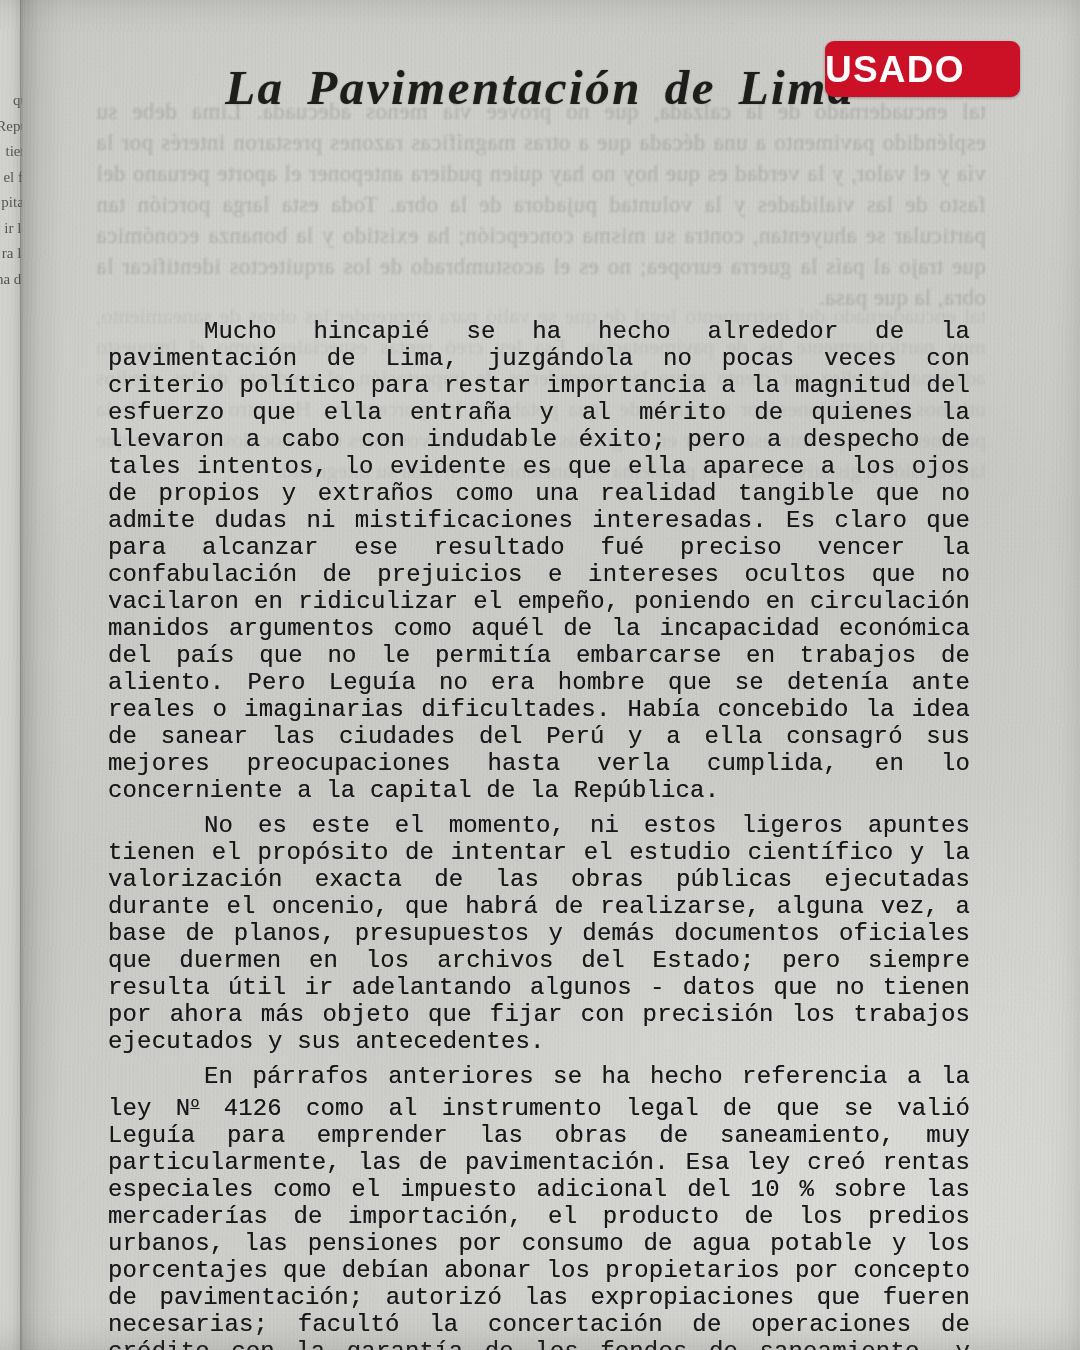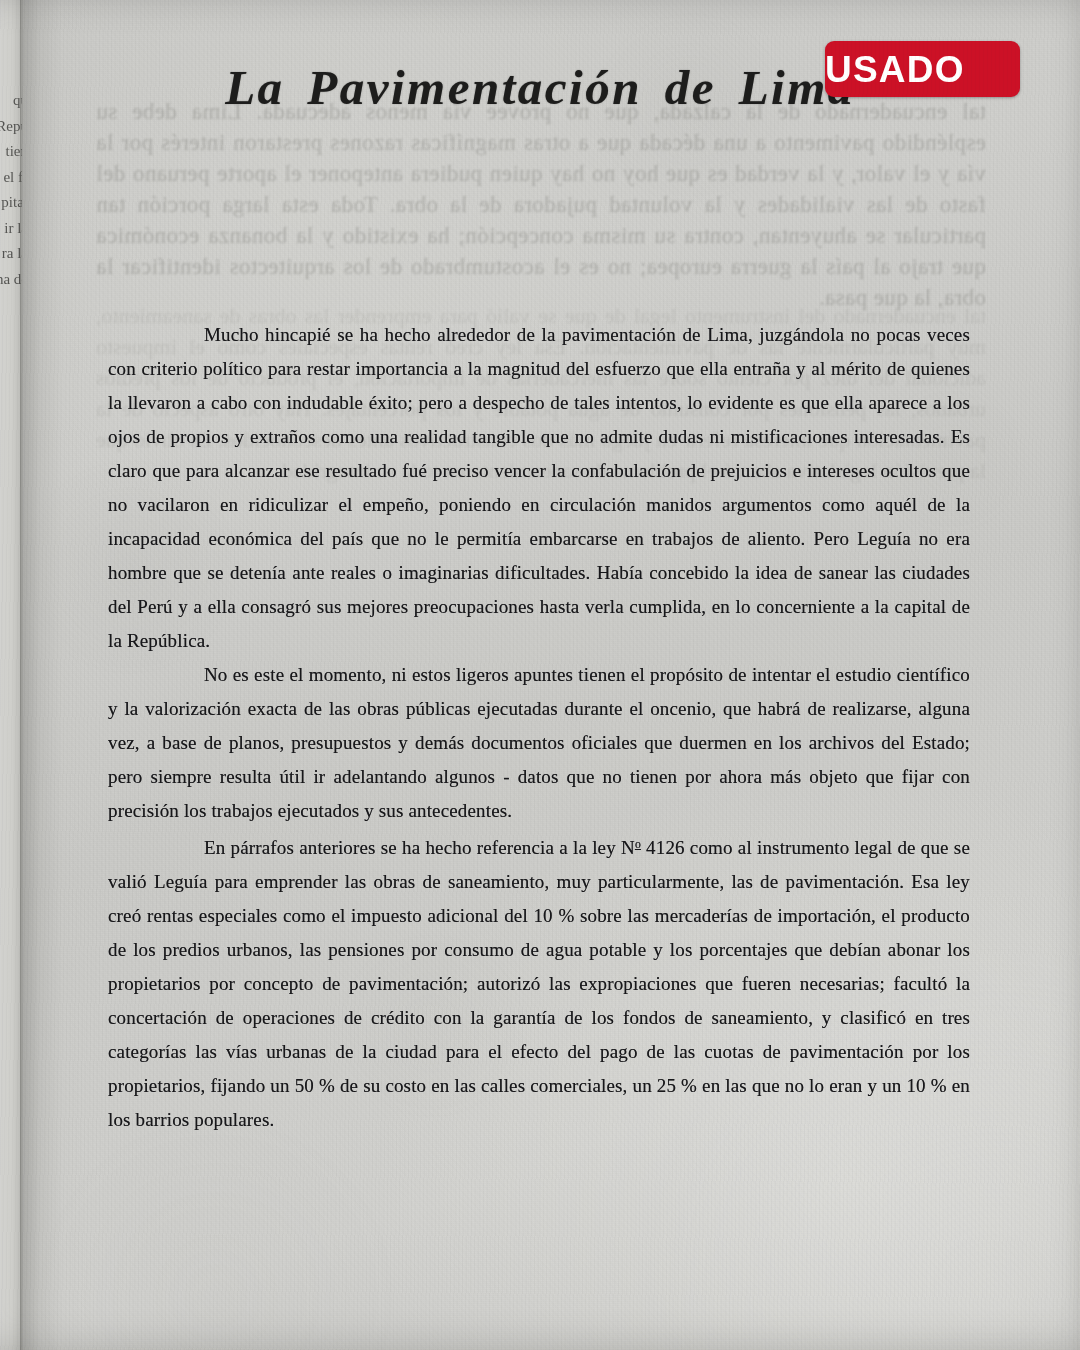--- a/index.html
+++ b/index.html
@@ -185,31 +185,31 @@
 
   
   .body-col {
     position: absolute;
     left: 108px;
     top: 318px;
     width: 862px;
   }
   .para {
     margin: 0 0 0 0;
-    font-family: Liberation Serif, serif;
-    font-size: 19px;
-    line-height: 34px;
+    font-family: Liberation Mono, monospace;
+    font-size: 24px;
+    line-height: 27px;
     color: #17171a;
     text-align: justify;
     text-indent: 96px;
     letter-spacing: 0.15px;
     text-shadow: 0 0 0.55px rgba(20,20,22,0.55);
     hyphens: manual;
   }
-  .para + .para { margin-top: 0px; }
+  .para + .para { margin-top: 8px; }
   sup.ord {
     font-size: 0.62em;
     vertical-align: 0.52em;
     text-decoration: underline;
     text-decoration-thickness: 1px;
     text-underline-offset: 1px;
   }
 
   .ink-overlay {
     position: absolute;

